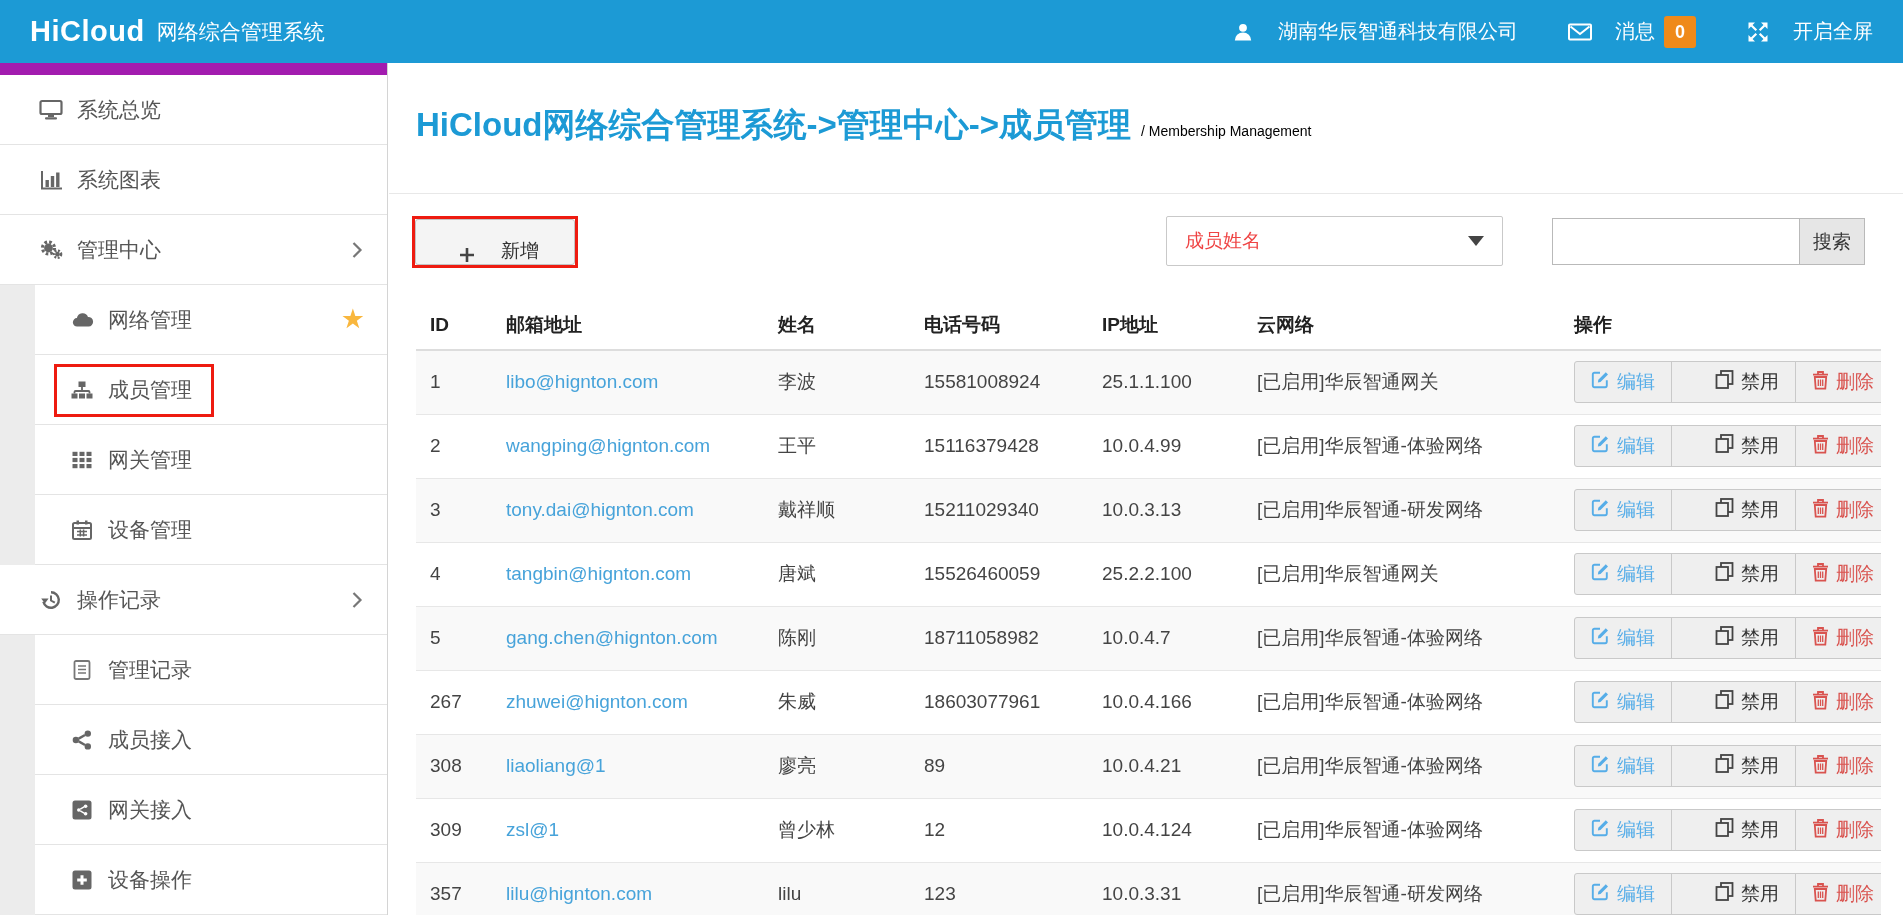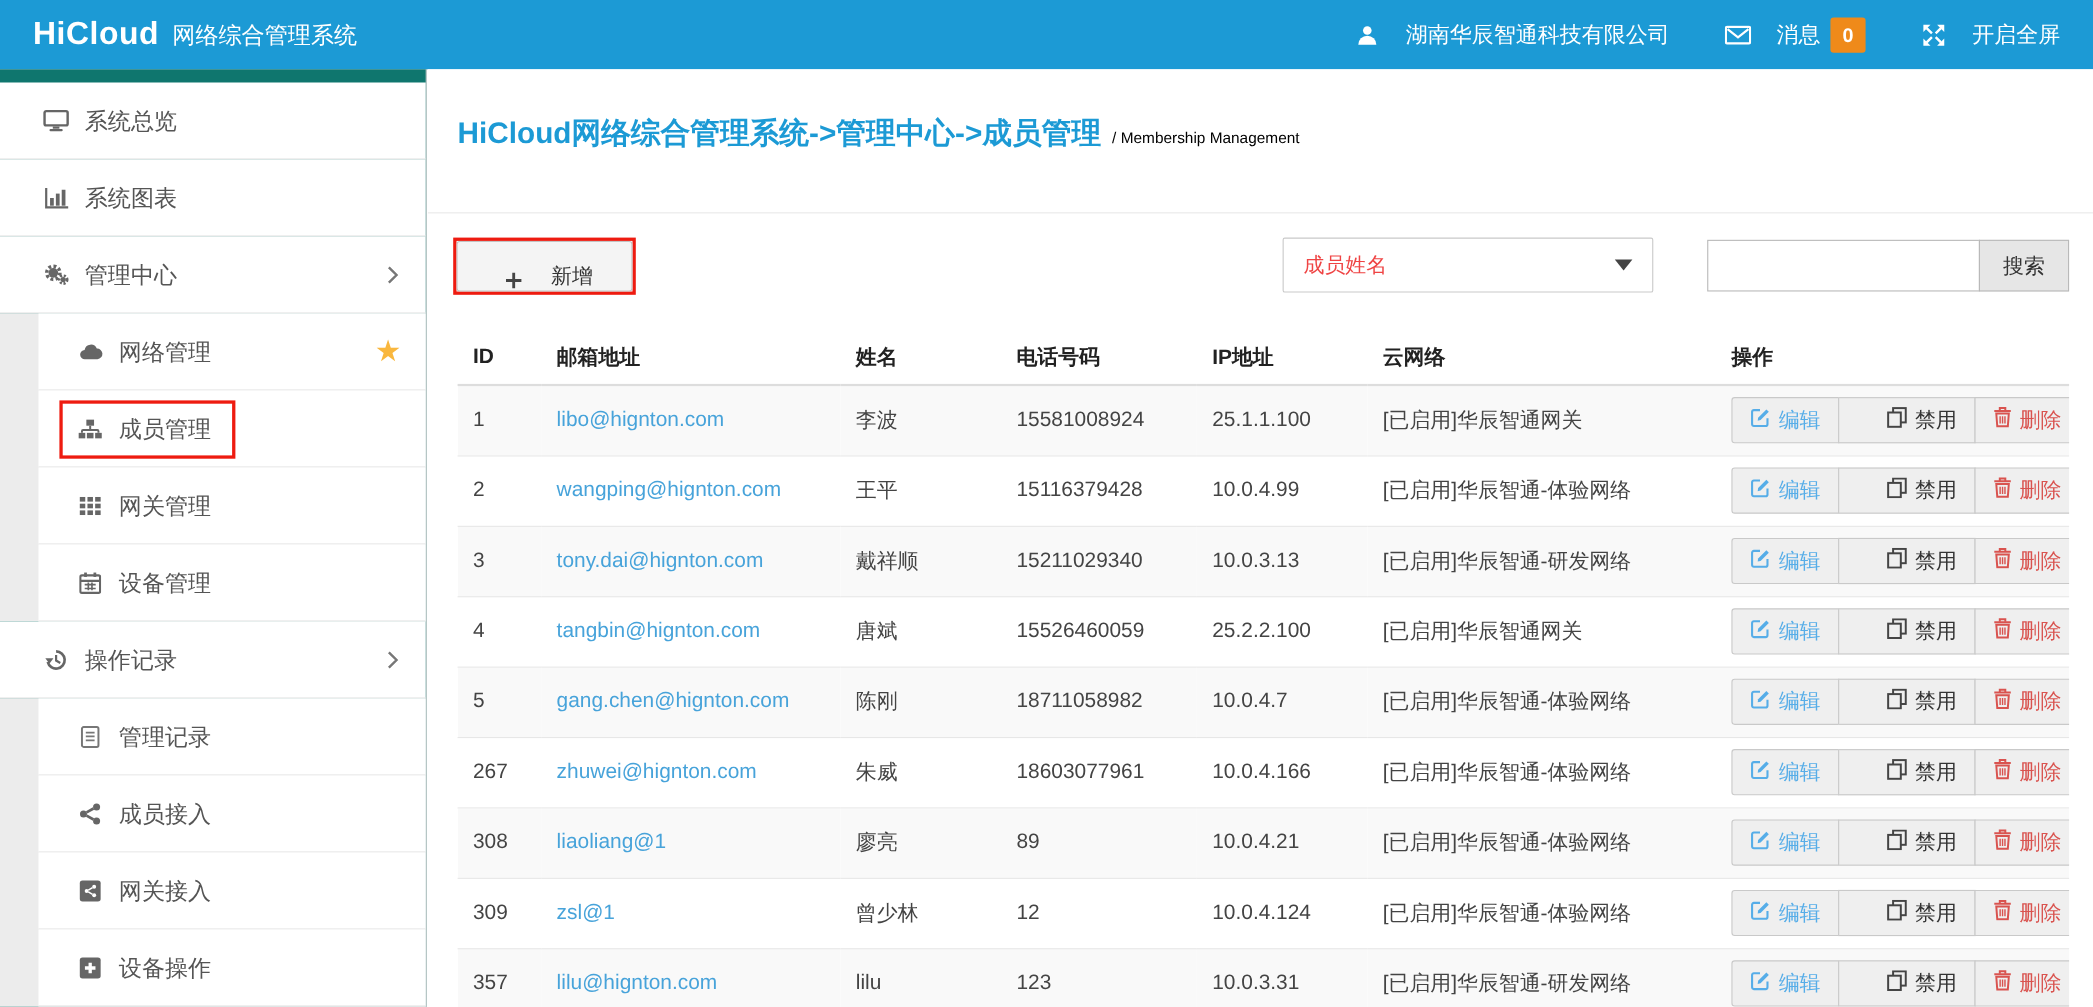--- a/index.html
+++ b/index.html
@@ -13,55 +13,55 @@
   .brand-bold { font-size:29px; font-weight:bold; letter-spacing:0.5px; }
   .brand-rest { font-size:21px; margin-left:12px; }
   .nav-right { margin-left:auto; display:flex; align-items:center; gap:46px;
     padding-right:30px; font-size:20px; }
   .nav-item { display:flex; align-items:center; gap:9px; cursor:pointer; white-space:nowrap; }
   .badge { min-width:32px; height:32px; line-height:32px; text-align:center;
     background:#ef8a1a; border-radius:3px; font-size:18px; font-weight:bold; padding:0 6px; }
 
   
   .sidebar { position:absolute; left:0; top:63px; width:388px; height:852px;
-    background:#0f766e; border-right:1px solid #d4d4d4; padding-top:12px; }
+    background:#a21caf; border-right:1px solid #d4d4d4; padding-top:12px; }
   .side-item { height:70px; display:flex; align-items:center; padding-left:35px;
     border-bottom:1px solid #e4e4e4; color:#555; font-size:21px; position:relative;
     cursor:pointer; background:#fff; }
   .sicon { width:32px; margin-right:10px; display:flex; justify-content:center; align-items:center; }
   .chev { position:absolute; right:24px; top:25px; }
   .submenu { background:#ececec; }
   .submenu .side-item { margin-left:35px; padding-left:31px; }
   .star { position:absolute; right:22px; color:#f9b73e; font-size:27px; line-height:1; }
   .anno { position:absolute; border:3px solid #ee1b10; z-index:5; pointer-events:none; }
   .anno-member { left:54px; top:301px; width:160px; height:53px; }
 
   
   .content { position:absolute; left:389px; top:63px; width:1514px; height:852px; background:#fff; }
   .page-header { position:absolute; left:27px; top:40px; display:flex; align-items:baseline; white-space:nowrap; }
-  .ph-main { color:#1c9ad5; font-size:27px; font-weight:bold; }
+  .ph-main { color:#1c9ad5; font-size:33px; font-weight:bold; }
   .ph-sub { color:#000000; font-size:14px; margin-left:10px; }
   .header-divider { position:absolute; left:0; top:130px; width:1514px; height:1px; background:#e8e8e8; }
 
   .add-anno { position:absolute; left:23px; top:153px; width:166px; height:52px;
     border:3px solid #ee1b10; }
   .btn-add { width:100%; height:100%; background:#f4f4f4; border:1px solid #c3c3c3;
     border-radius:3px; font-size:19px; color:#333; display:flex; align-items:flex-end;
     justify-content:center; gap:8px; cursor:pointer; font-family:inherit; }
 
   .dropdown { position:absolute; left:777px; top:153px; width:337px; height:50px;
     border:1px solid #c9c9c9; border-radius:2px; background:#fff; display:flex;
     align-items:center; padding:0 18px; font-size:19px; color:#ef4444; cursor:pointer; }
   .caret { margin-left:auto; width:0; height:0; border-left:8px solid transparent;
     border-right:8px solid transparent; border-top:10px solid #444; }
 
   .search-group { position:absolute; left:1163px; top:155px; height:47px; display:flex; }
   .search-input { width:248px; height:47px; border:1px solid #b9b9b9; padding:0 12px;
     font-size:19px; color:#333; outline:none; font-family:inherit; }
-  .btn-search { width:82px; height:47px; margin-left:-1px; background:#e6e6e6;
+  .btn-search { width:66px; height:47px; margin-left:-1px; background:#e6e6e6;
     border:1px solid #b9b9b9; font-size:19px; color:#333; cursor:pointer; font-family:inherit; }
 
   
   table.members { position:absolute; left:27px; top:237px; width:1465px;
     border-collapse:collapse; table-layout:fixed; }
   table.members th { height:50px; text-align:left; padding-left:14px; font-size:19px;
     font-weight:bold; color:#222; border-bottom:2px solid #ddd; white-space:nowrap; }
   table.members td { height:64px; padding-left:14px; font-size:19px; color:#444;
     border-top:1px solid #e7e7e7; white-space:nowrap; overflow:hidden; }
   table.members tbody tr:nth-child(odd) { background:#f9f9f9; }

